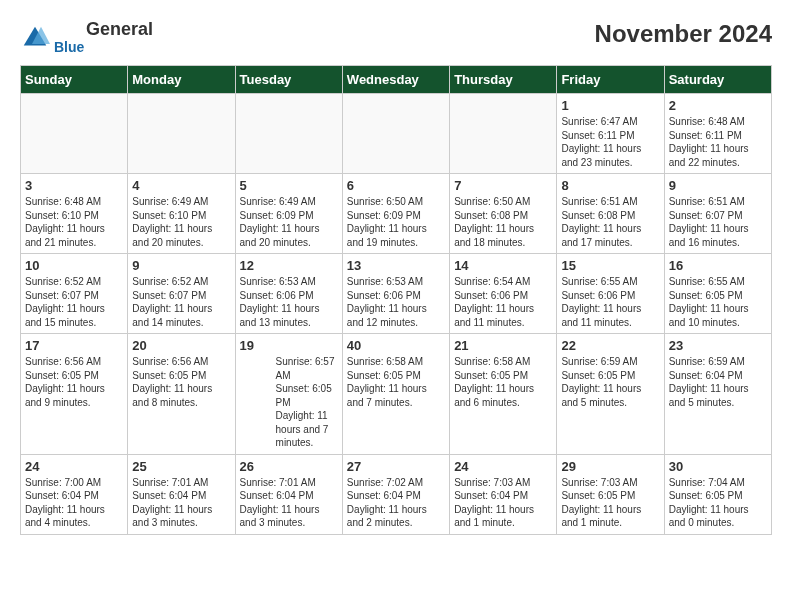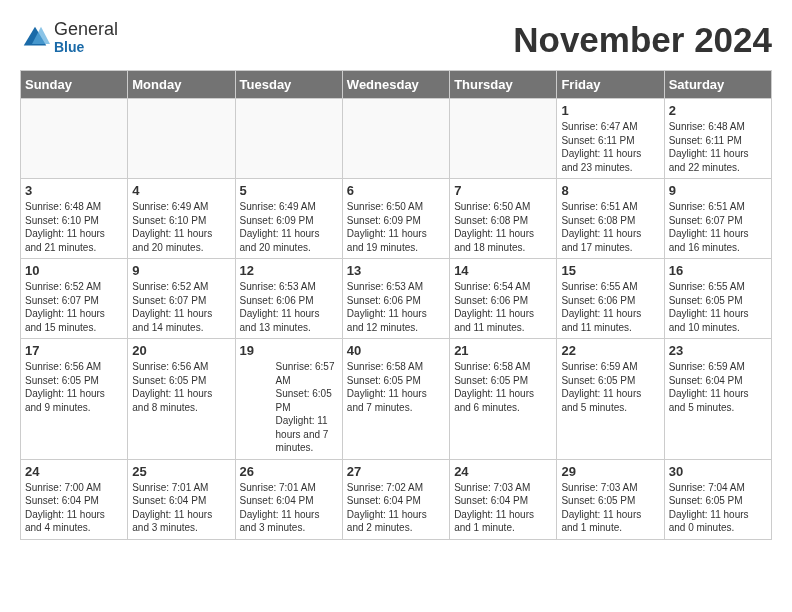--- a/index.html
+++ b/index.html
@@ -20,52 +20,53 @@
       display: flex;
       align-items: center;
     }
     .logo-text {
       display: flex;
       flex-direction: column;
       line-height: 1.1;
     }
     .logo-general {
       font-size: 18px;
-      font-weight: normal;
+      font-weight: bold;
       color: #333;
+      margin-left: 32px;
     }
     .logo-blue {
       font-size: 14px;
       font-weight: bold;
       color: #1a6aa8;
     }
     .logo-icon {
       width: 30px;
       height: 30px;
       margin-right: 4px;
     }
     .title-block {
       text-align: right;
     }
     .month-title {
-      font-size: 35px;
+      font-size: 24px;
       font-weight: bold;
       color: #333;
     }
     .location {
       font-size: 16px;
       color: #555;
     }
     .calendar {
       width: 100%;
       border-collapse: collapse;
       table-layout: fixed;
     }
     .calendar thead tr th {
-      background-color: #737373;
+      background-color: #14532d;
       color: #fff;
       padding: 6px 4px;
       font-size: 13px;
       text-align: left;
       border: 1px solid #ccc;
     }
     .calendar tbody tr td {
       border: 1px solid #ccc;
       vertical-align: top;
       padding: 4px;

